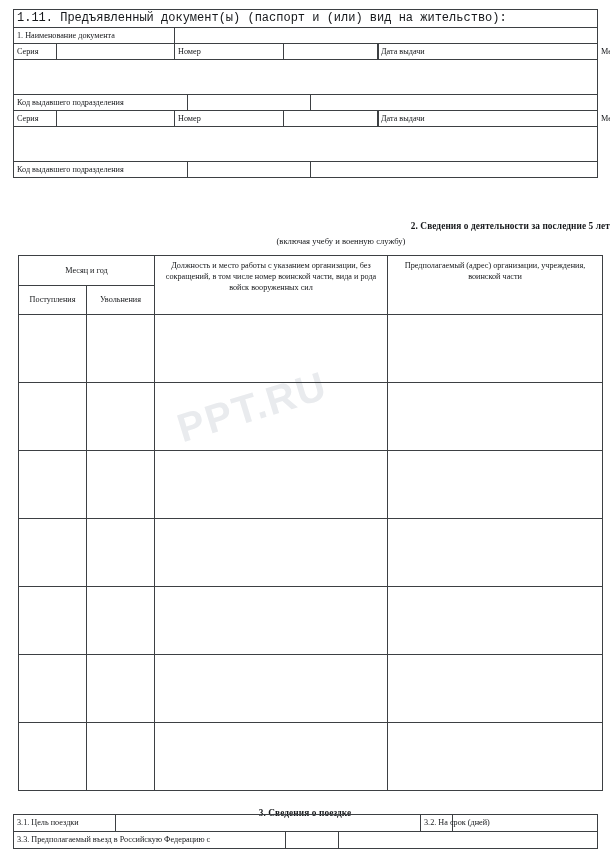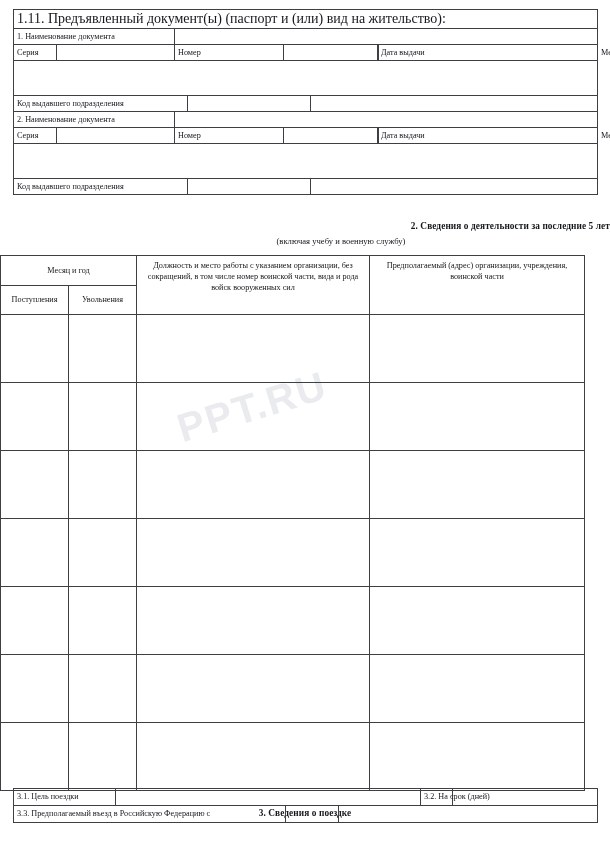--- a/index.html
+++ b/index.html
@@ -63,21 +63,21 @@
     height: 12px;
     background: transparent;
     word-wrap: break-word;
   }
   .tbl td.blank { padding: 0; }
 
   
   #doc-block { left: 13px; top: 9px; width: 584px; }
   #doc-block td { height: 13px; }
   #doc-block td.tall { height: 34px; }
-  #doc-block td.title { height: 15px; font-size: 14px; }
+  #doc-block td.title { height: 15px; font-size: 12px; font-family: Liberation Mono, monospace; }
 
   
   .sec-head {
     position: absolute;
     width: 610px;
     text-align: center;
     font-weight: 700;
     font-size: 9.3px;
     letter-spacing: .1px;
     z-index: 2;
@@ -88,35 +88,35 @@
     text-align: center;
     font-size: 8.6px;
     z-index: 2;
     padding-left: 36px;
   }
   #sec2-head { top: 221px; text-align: right; }
   #sec2-sub  { top: 236px; }
   #sec3-head { top: 808px; }
 
   
-  #act-tbl { left: 0; top: 255px; width: 584px; }
+  #act-tbl { left: 18px; top: 255px; width: 584px; }
   #act-tbl td {
     text-align: center;
     vertical-align: middle;
     font-size: 8.2px;
     line-height: 1.35;
     padding: 2px 4px;
   }
   #act-tbl td.h-top { height: 14px; }
   #act-tbl td.h-sub { height: 14px; }
   #act-tbl td.h-big { height: 52px; vertical-align: top; padding-top: 4px; }
   #act-tbl td.row   { height: 63px; }
 
   
-  #trip-tbl { left: 13px; top: 788px; width: 584px; }
+  #trip-tbl { left: 13px; top: 814px; width: 584px; }
   #trip-tbl td { height: 14px; font-size: 8.2px; }
 
   .lbl { white-space: nowrap; margin-left: 48px; }
 </style>
 </head>
 <body>
 
 <div class="page">
 
   <div class="watermark">PPT.RU</div>
@@ -159,24 +159,20 @@
     <tr>
       <td class="tall blank" colspan="11"></td>
     </tr>
 
     <tr>
       <td colspan="4" class="lbl">Код выдавшего подразделения</td>
       <td colspan="2"></td>
       <td colspan="5"></td>
     </tr>
 
-    <tr>
-      <td colspan="3" class="lbl">2. Наименование документа</td>
-      <td colspan="8"></td>
-    </tr>
 
     <tr>
       <td class="lbl">Серия</td>
       <td colspan="2"></td>
       <td colspan="2" class="lbl" style="text-align:left">Номер</td>
       <td colspan="3"></td>
       <td colspan="1" class="lbl">Дата выдачи</td>
       <td colspan="2"></td>
       <td class="lbl">Место выдачи документа:</td>
     </tr>

